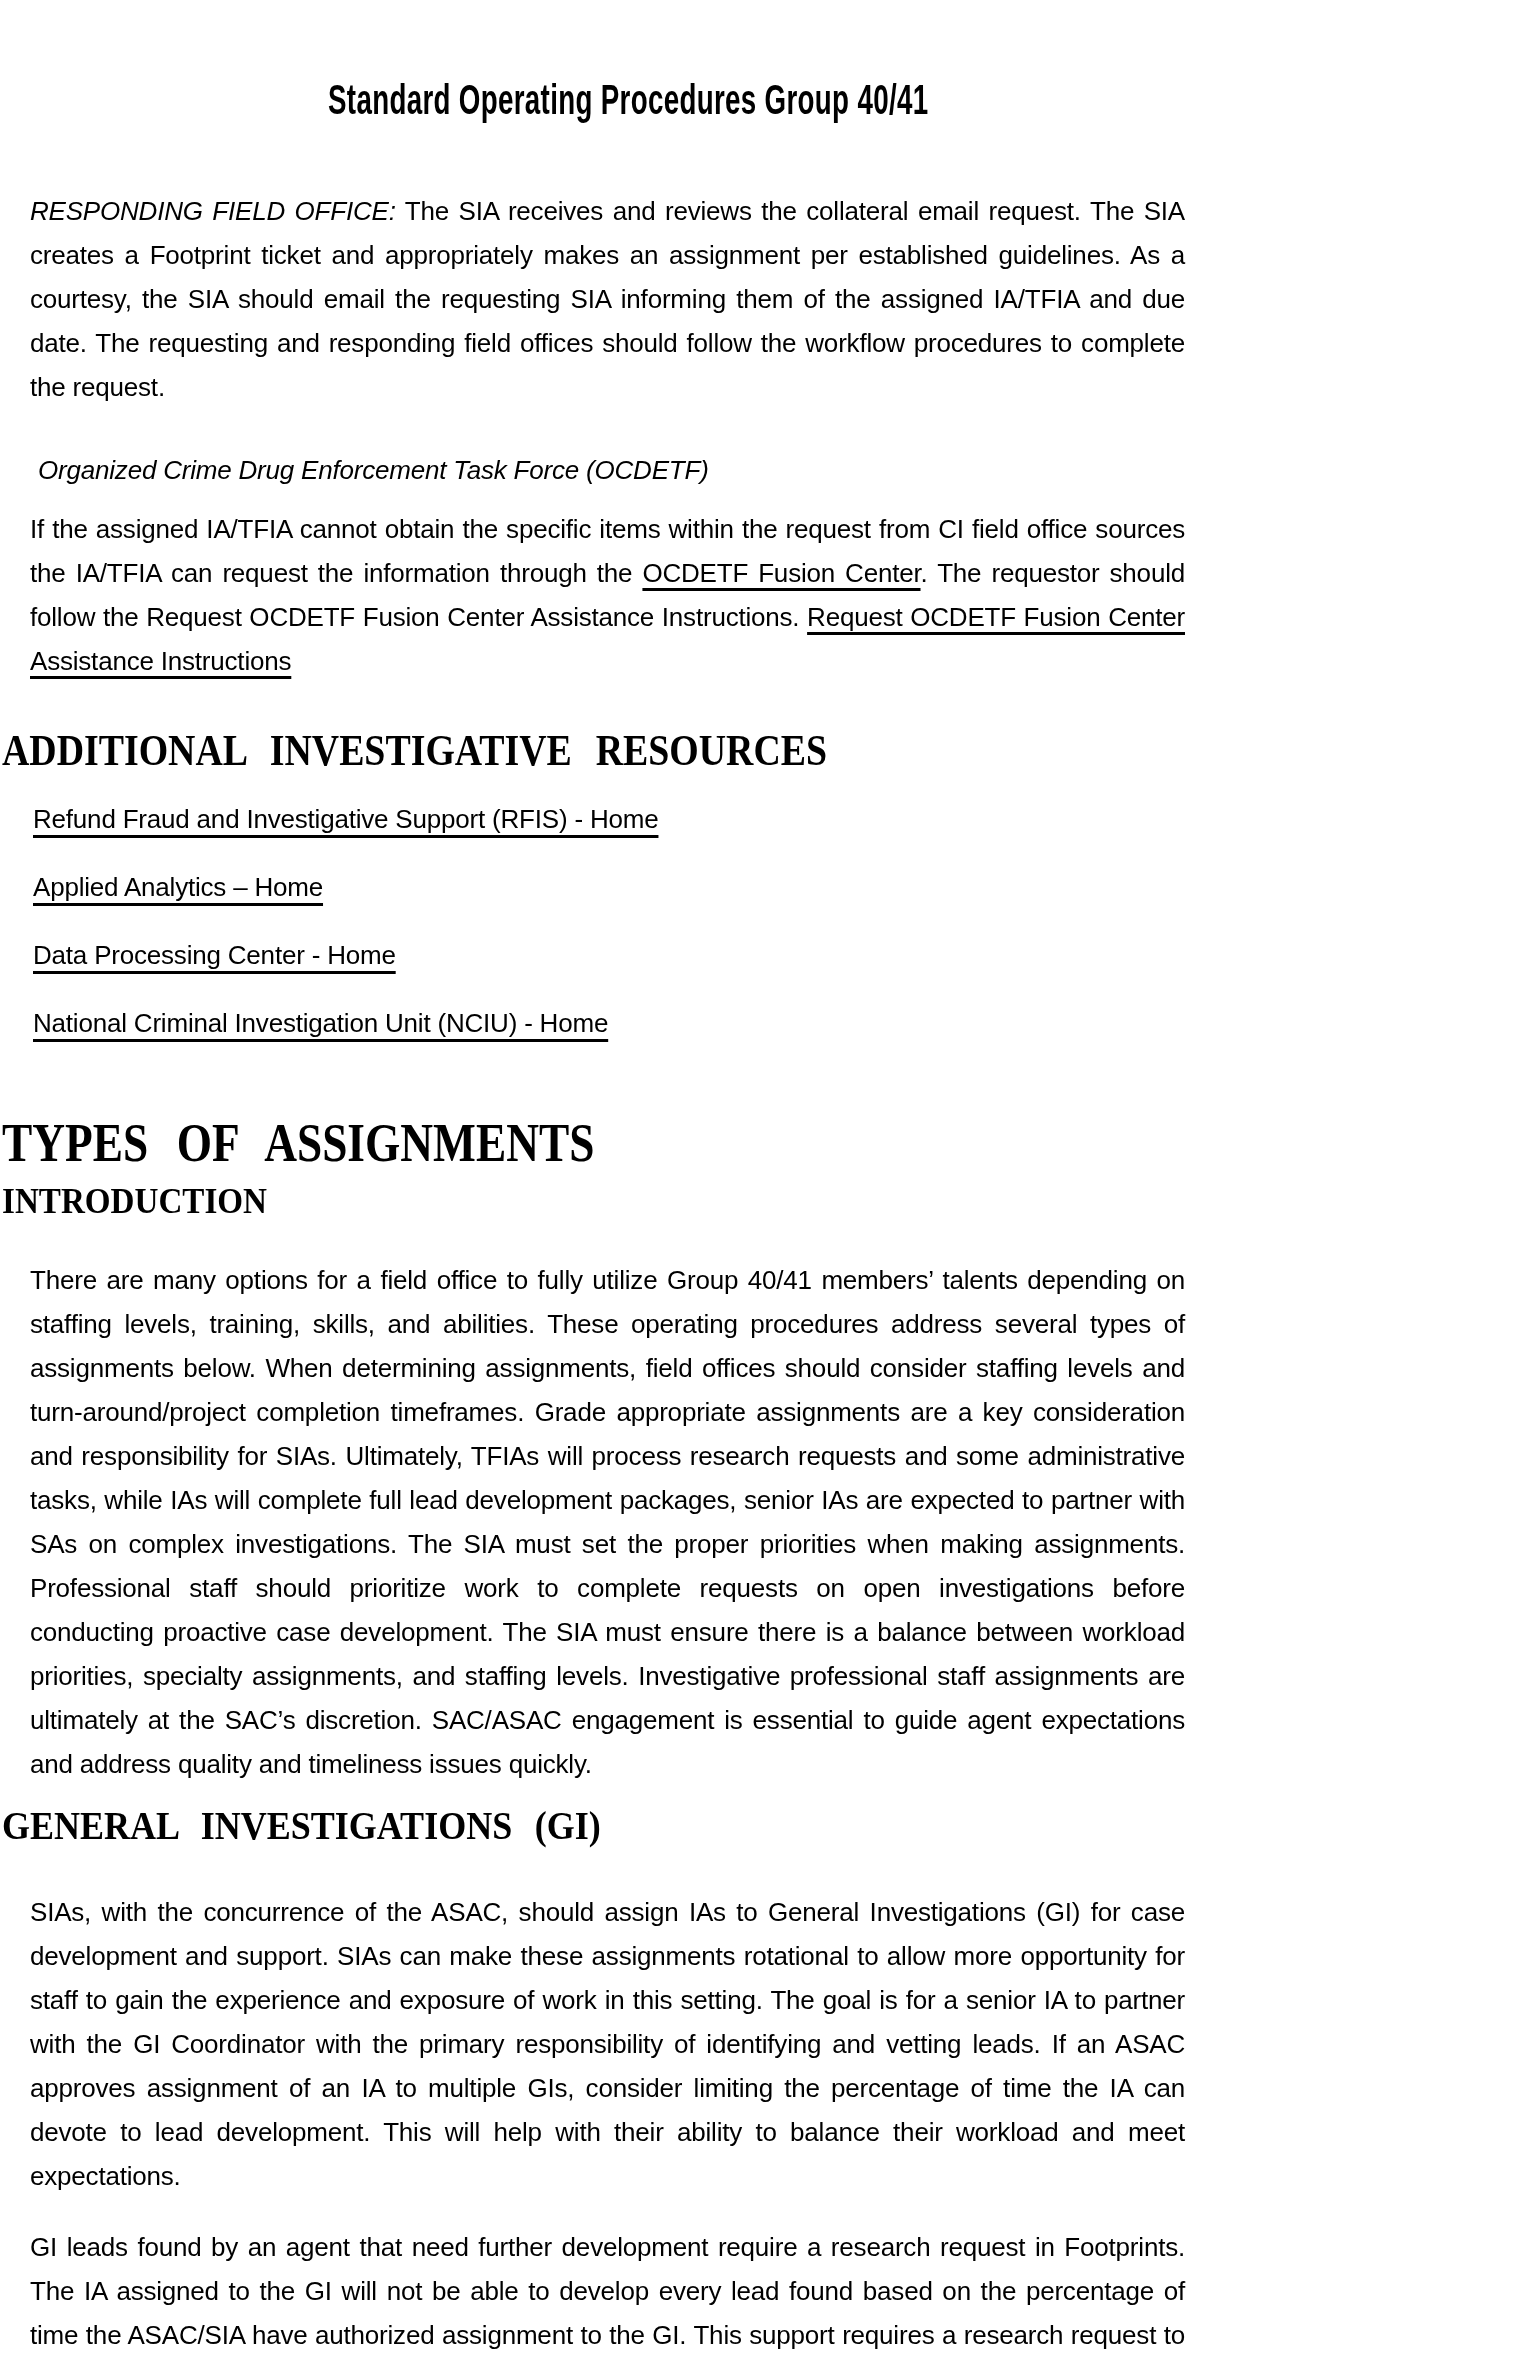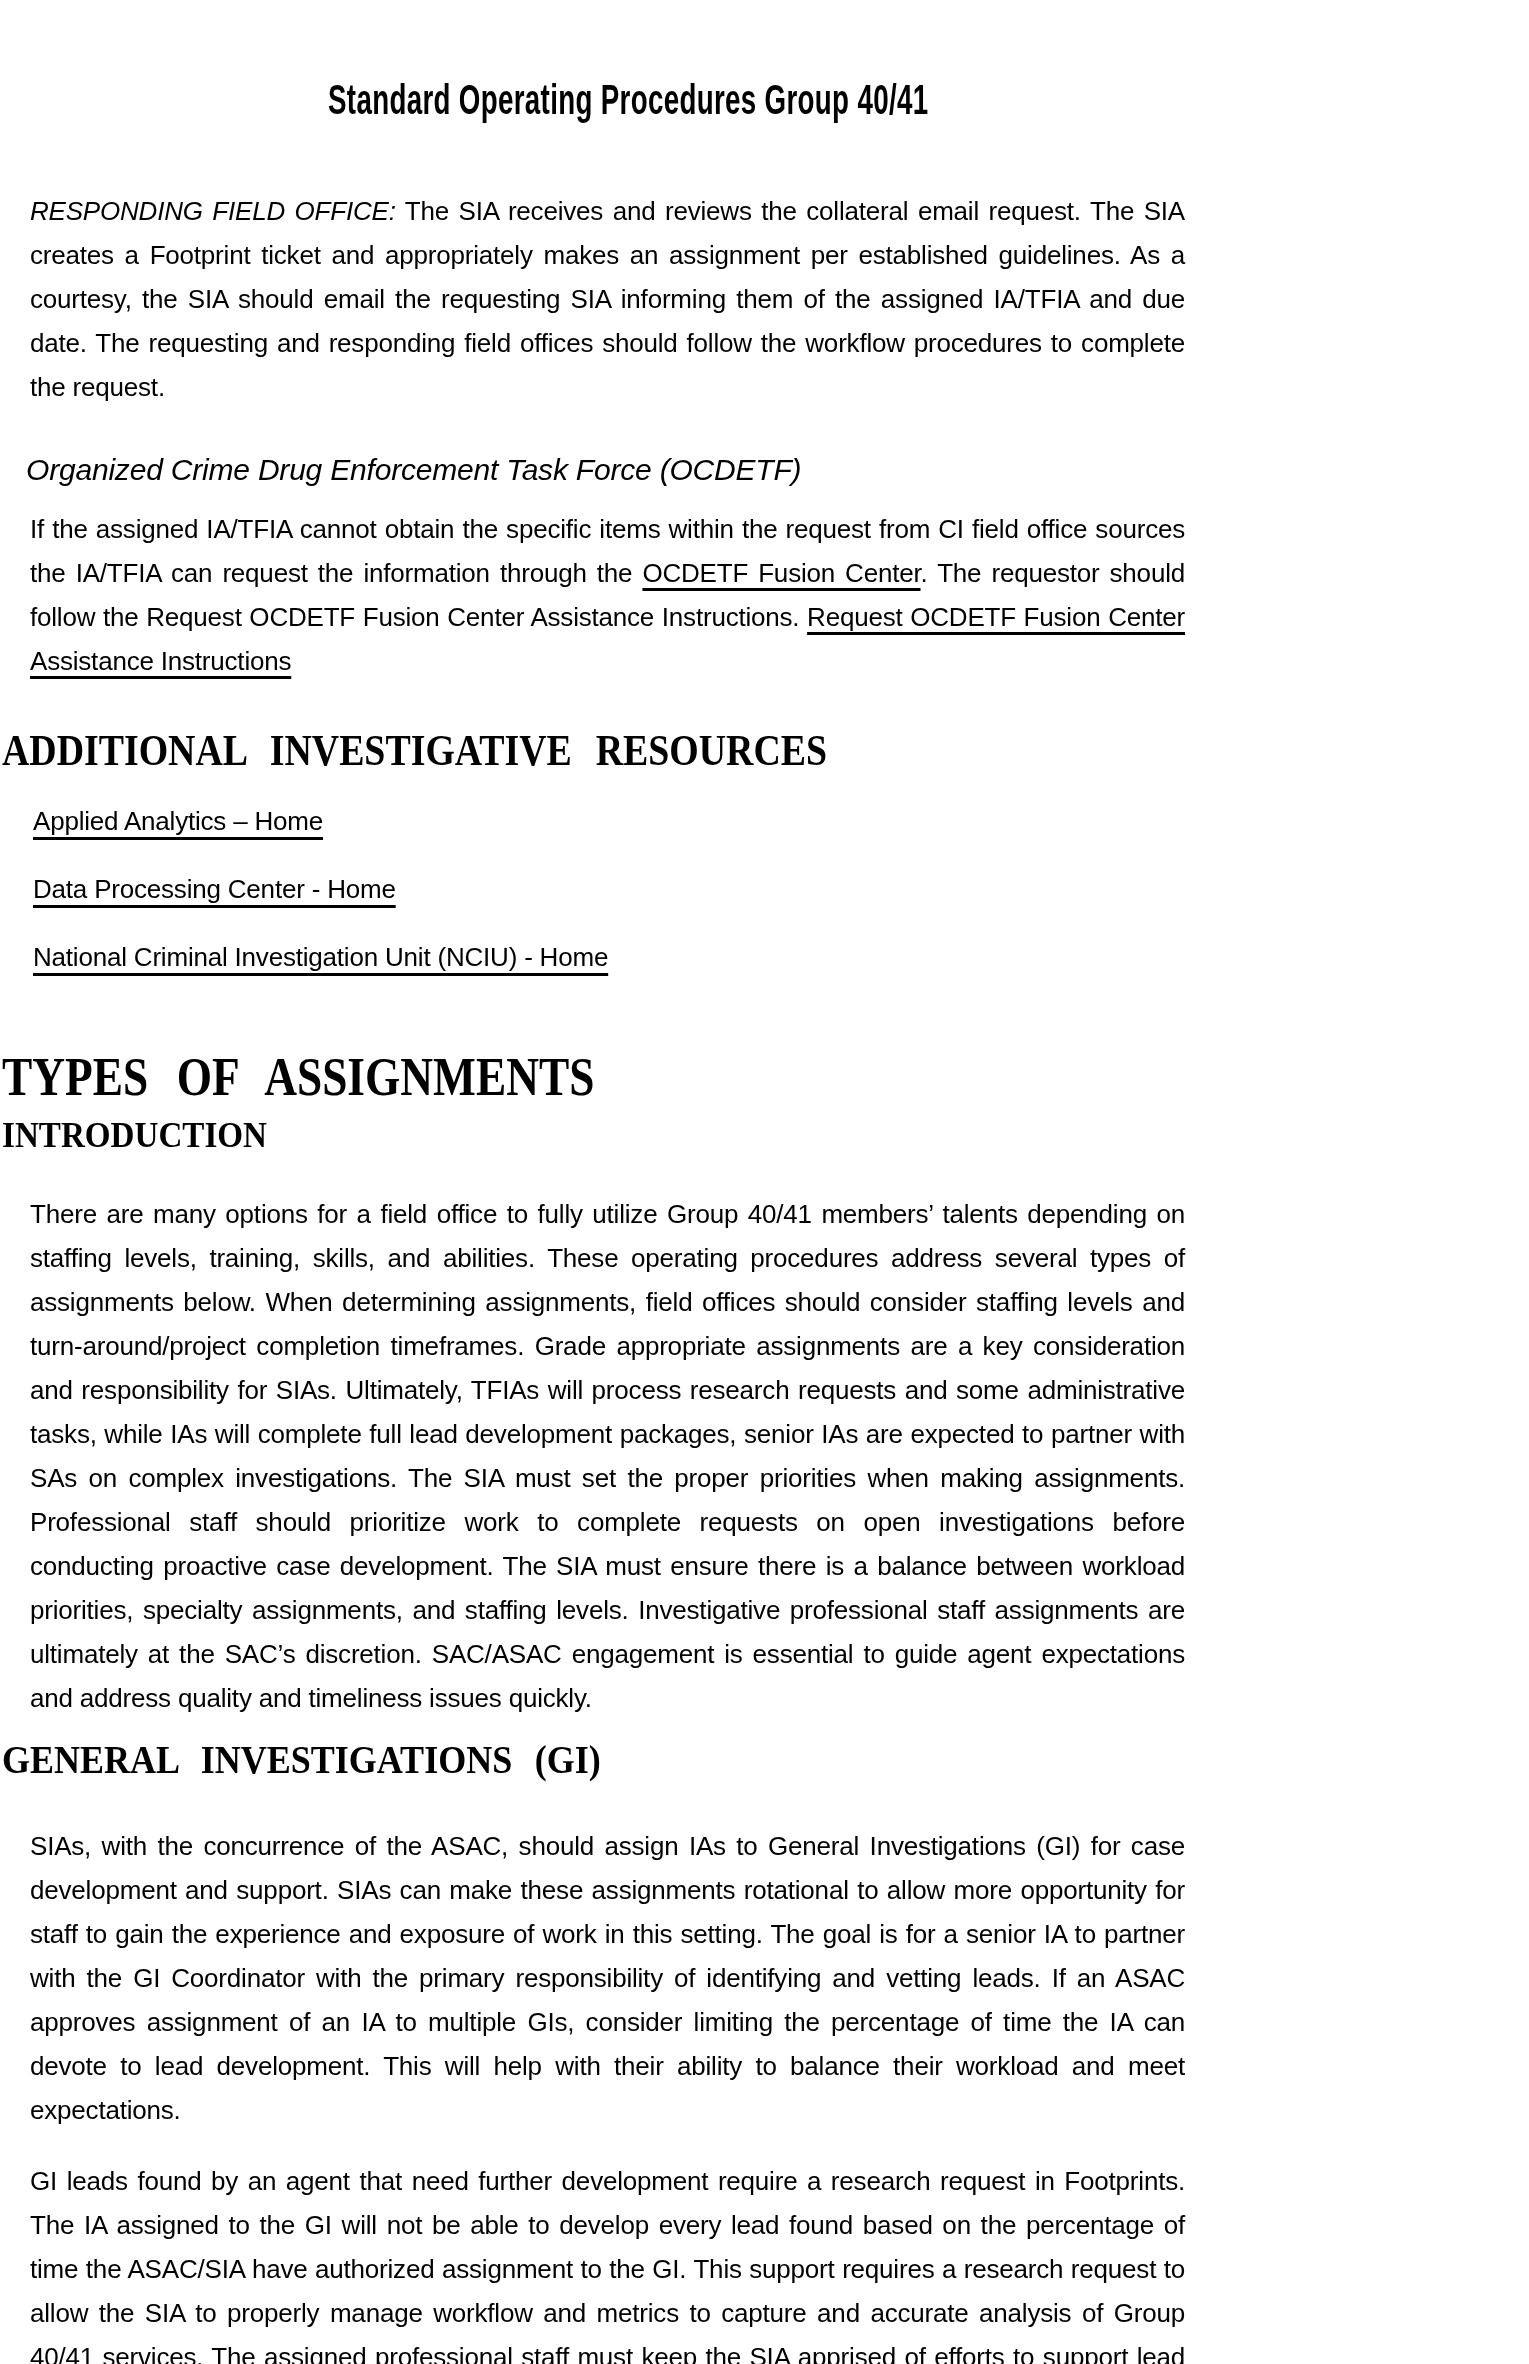--- a/index.html
+++ b/index.html
@@ -34,22 +34,22 @@
   
   .para {
     margin: 0 29px 0 30px;
     font-size: 26px;
     line-height: 44px;
     text-align: justify;
     letter-spacing: -0.2px;
   }
   .p1 { margin-top: 67px; }
   .italic-head {
-    margin: 39px 29px 0 26px;
-    font-size: 30px;
+    margin: 39px 29px 0 38px;
+    font-size: 26px;
     line-height: 44px;
     font-style: italic;
     letter-spacing: -0.2px;
   }
   .p2 { margin-top: 15px; }
   .lead-italic { font-style: italic; }
   .inline-link {
     color: #000000;
     text-decoration: underline;
     text-decoration-thickness: 3px;
@@ -129,20 +129,21 @@
   </div>
 
   <p class="para p1"><span class="lead-italic">RESPONDING FIELD OFFICE:</span><span> The SIA receives and reviews the collateral email request. The SIA creates a Footprint ticket and appropriately makes an assignment per established guidelines. As a courtesy, the SIA should email the requesting SIA informing them of the assigned IA/TFIA and due date. The requesting and responding field offices should follow the workflow procedures to complete the request.</span></p>
 
   <div class="italic-head">Organized Crime Drug Enforcement Task Force (OCDETF)</div>
 
   <p class="para p2"><span>If the assigned IA/TFIA cannot obtain the specific items within the request from CI field office sources the IA/TFIA can request the information through the </span><a class="inline-link">OCDETF Fusion Center</a><span>. The requestor should follow the Request OCDETF Fusion Center Assistance Instructions. </span><a class="inline-link">Request OCDETF Fusion Center Assistance Instructions</a></p>
 
   <div class="serif-h h-additional">ADDITIONAL INVESTIGATIVE RESOURCES</div>
 
+  <a class="res-link res-1">Refund Fraud and Investigative Support (RFIS) - Home</a>
   <a class="res-link res-2">Applied Analytics – Home</a>
   <a class="res-link res-4">Data Processing Center - Home</a>
   <a class="res-link res-3">National Criminal Investigation Unit (NCIU) - Home</a>
 
   <div class="serif-h h-types">TYPES OF ASSIGNMENTS</div>
 
   <div class="serif-h h-intro">INTRODUCTION</div>
 
   <p class="para p-intro">There are many options for a field office to fully utilize Group 40/41 members’ talents depending on staffing levels, training, skills, and abilities. These operating procedures address several types of assignments below. When determining assignments, field offices should consider staffing levels and turn-around/project completion timeframes. Grade appropriate assignments are a key consideration and responsibility for SIAs. Ultimately, TFIAs will process research requests and some administrative tasks, while IAs will complete full lead development packages, senior IAs are expected to partner with SAs on complex investigations. The SIA must set the proper priorities when making assignments. Professional staff should prioritize work to complete requests on open investigations before conducting proactive case development. The SIA must ensure there is a balance between workload priorities, specialty assignments, and staffing levels. Investigative professional staff assignments are ultimately at the SAC’s discretion. SAC/ASAC engagement is essential to guide agent expectations and address quality and timeliness issues quickly.</p>
 

